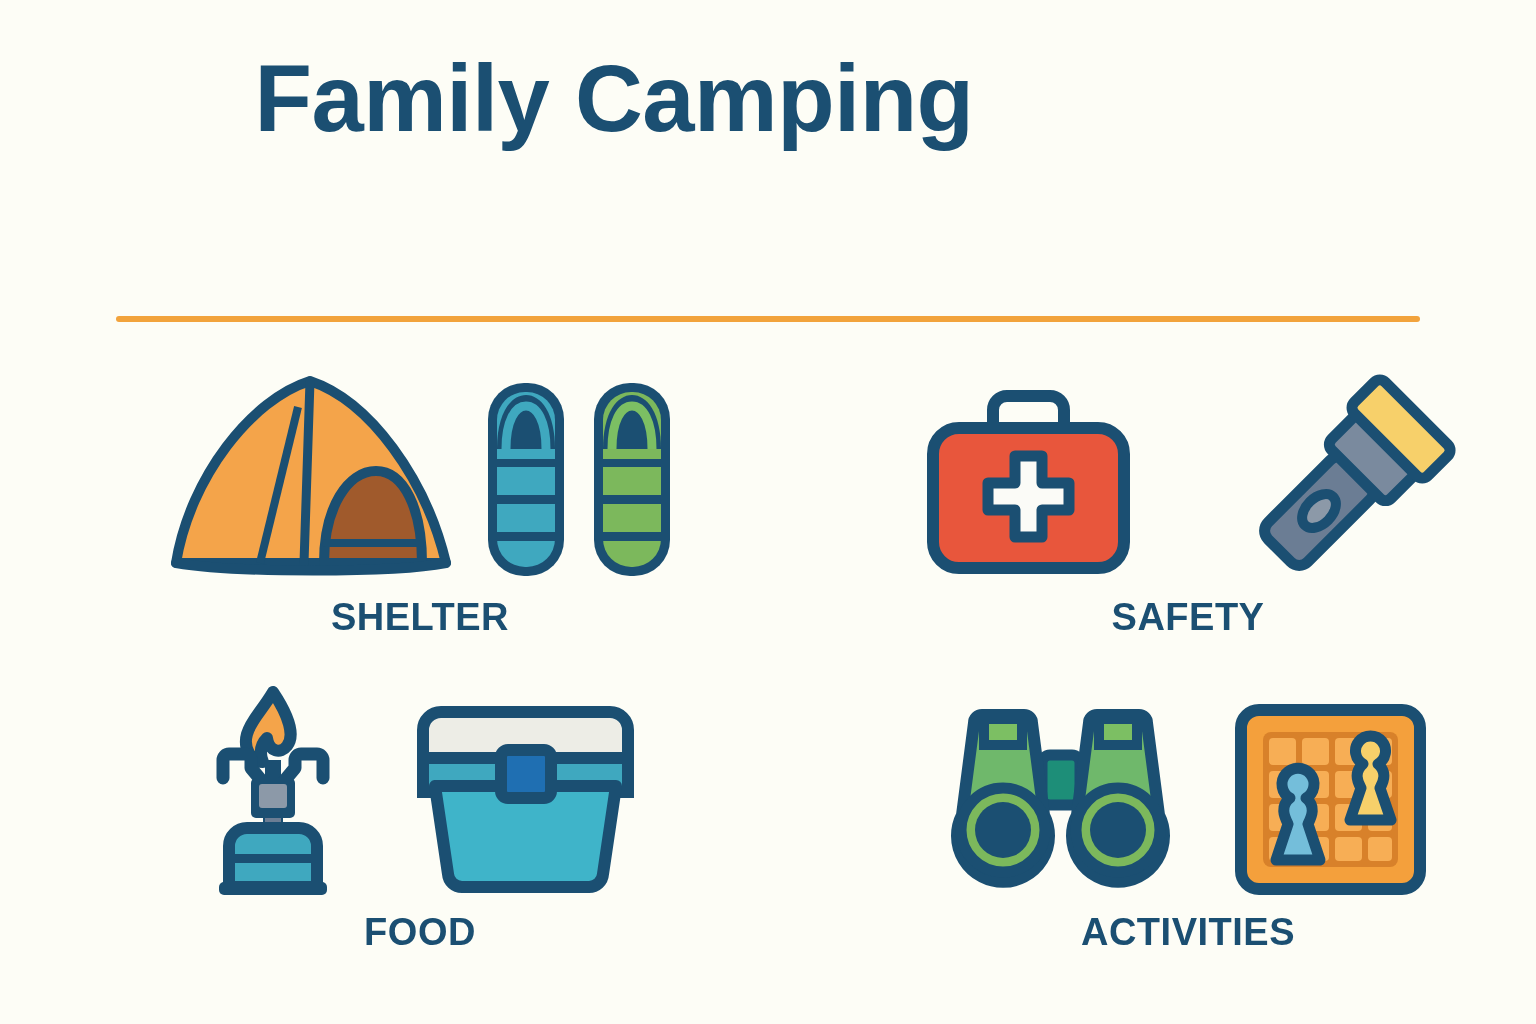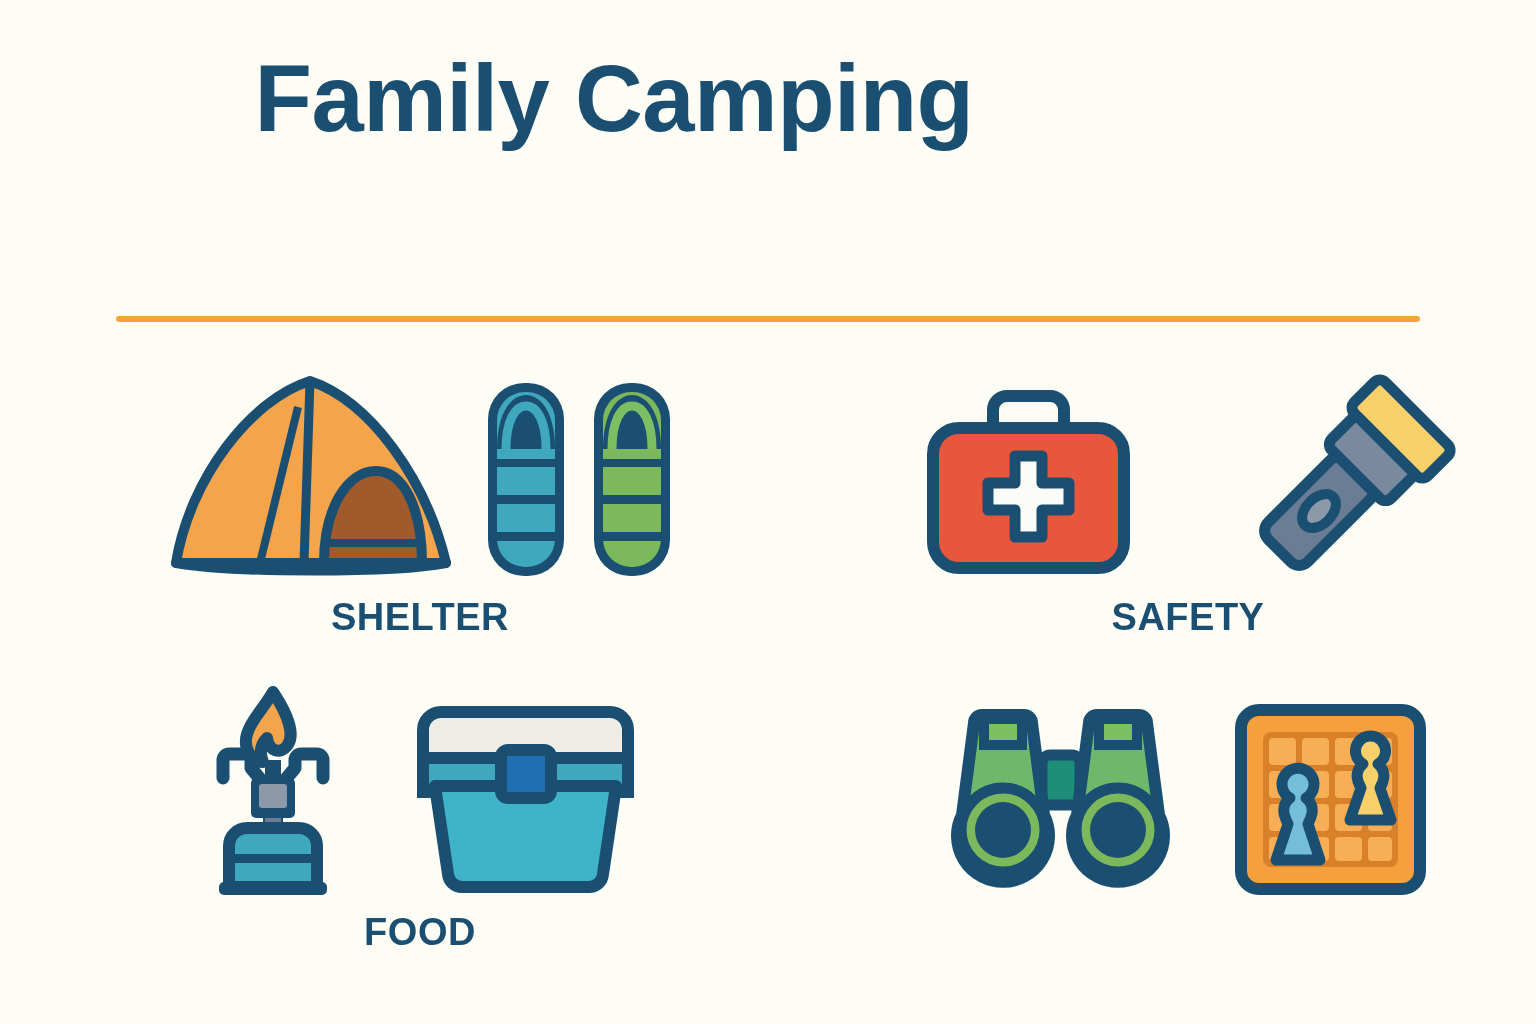--- a/index.html
+++ b/index.html
@@ -220,16 +220,17 @@
             <rect x="36" y="135" width="27" height="24" rx="4"></rect>
             <rect x="69" y="135" width="27" height="24" rx="4"></rect>
             <rect x="102" y="135" width="27" height="24" rx="4"></rect>
             <rect x="135" y="135" width="24" height="24" rx="4"></rect>
           </g>
           <path d="M57,96 a16,16 0 1 1 16,0 c10,8 6,18 2,26 l12,36 L43,158 l12,-36 c-4,-8 -8,-18 2,-26 Z" fill="#74BEDA" stroke="#1B4F72" stroke-width="11" stroke-linejoin="round"></path>
           <path d="M130,62 a15,15 0 1 1 15,0 c9,8 6,17 2,24 l11,32 L117,118 l11,-32 c-4,-7 -7,-16 2,-24 Z" fill="#F7D06A" stroke="#1B4F72" stroke-width="11" stroke-linejoin="round"></path>
         </svg>
 
       </div>
+      <div class="cat-label">ACTIVITIES</div>
     </div>
 
   </div>
 </div>
 
 </body></html>

